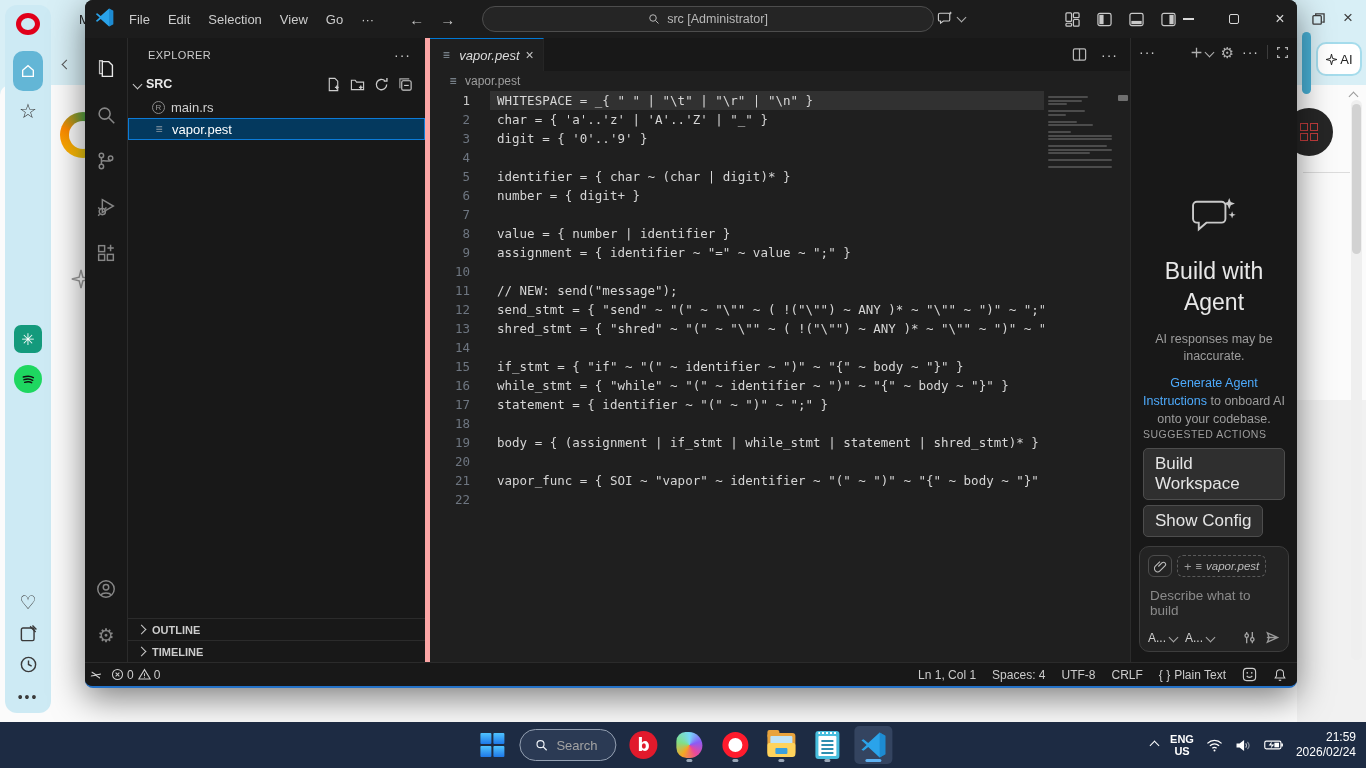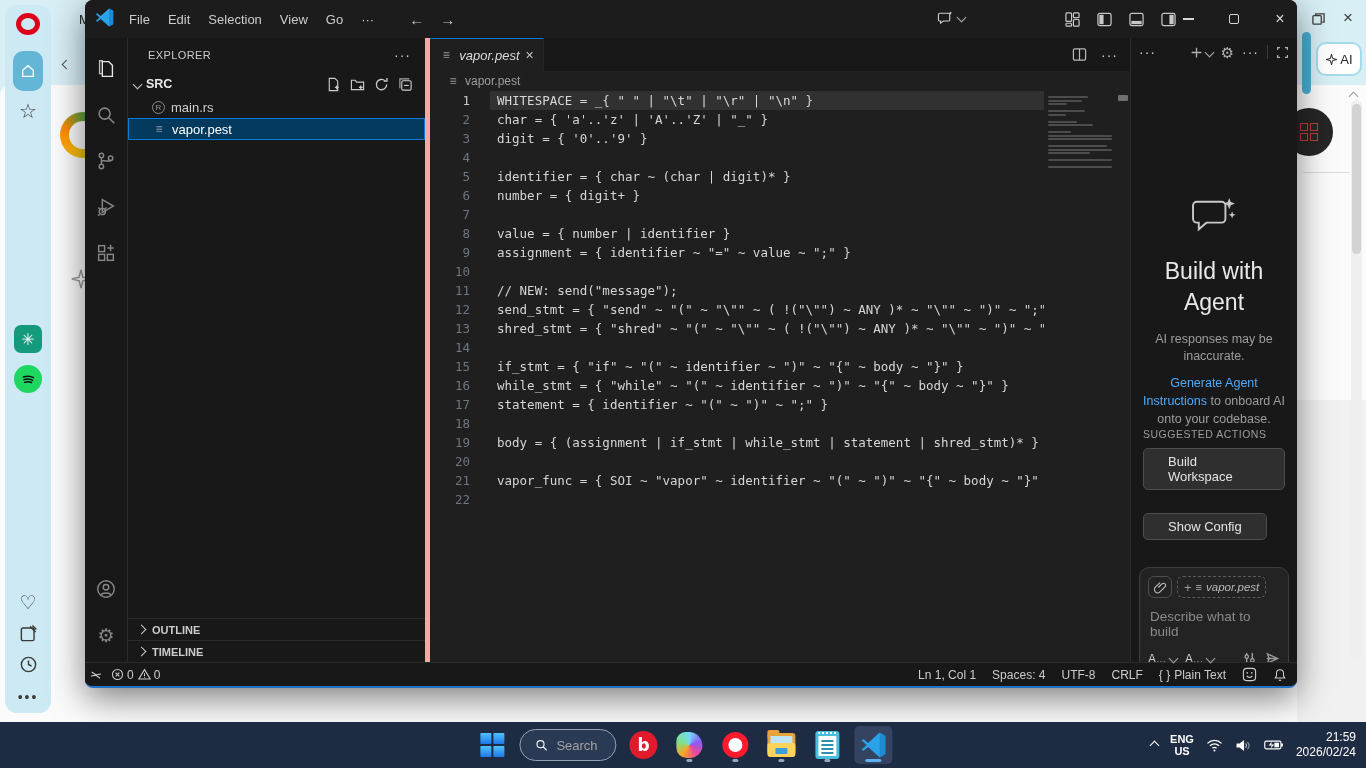--- a/index.html
+++ b/index.html
@@ -100,21 +100,21 @@
   .at-right { margin-left:auto; display:flex; align-items:center; gap:8px; }
   .at-div { width:1px; height:14px; background:#3c3c3c; }
   .agent-body { flex:1; display:flex; flex-direction:column; align-items:center; text-align:center; padding:0 8px; min-height:0; }
   .agent-hero { margin-top:130px; color:#c9c9c9; }
   .agent-title { margin-top:16px; font-size:23px; font-weight:350; color:#e8e8e8; line-height:31px; }
   .agent-disc { margin-top:13px; font-size:12.5px; color:#9d9d9d; line-height:17px; }
   .agent-link-p { margin-top:9px; font-size:12.5px; color:#9d9d9d; line-height:18px; }
   .agent-link { color:#4daafc; }
   .suggested { width:100%; text-align:left; padding:0 4px; }
   .sa-label { font-size:10.5px; letter-spacing:.5px; color:#9d9d9d; margin-bottom:8px; }
-  .sa-btn { display:inline-block; background:#2f2f2f; border:1px solid #4d4d4d; border-radius:5px; color:#e4e4e4; font-size:13px; padding:5px 24px; margin-bottom:23px; }
+  .sa-btn { display:inline-block; background:#2f2f2f; border:1px solid #4d4d4d; border-radius:5px; color:#e4e4e4; font-size:17px; padding:5px 11px; margin-bottom:5px; }
   .chatbox { width:100%; margin:4px 0 12px; background:#232323; border:1px solid #3d3d3d; border-radius:10px; padding:8px 8px 6px; text-align:left; }
   .cb-row1 { display:flex; align-items:center; gap:5px; }
   .attach-btn { width:24px; height:22px; border:1px solid #4c4c4c; border-radius:6px; display:flex; align-items:center; justify-content:center; color:#bdbdbd; }
   .ctx-chip { height:22px; border:1px dashed #5a5a5a; border-radius:6px; display:flex; align-items:center; gap:4px; padding:0 6px; color:#b9b9b9; font-size:11px; }
   .ctx-chip .fname { font-style:italic; font-size:11.5px; }
   .cb-plus { font-size:13px; color:#9a9a9a; }
   .cb-placeholder { margin:11px 0 12px 2px; font-size:13.5px; color:#8a8a8a; }
   .cb-row3 { display:flex; align-items:center; gap:8px; color:#cfcfcf; font-size:12px; }
   .cb-dd { display:flex; align-items:center; gap:4px; }
   .cb-icons { margin-left:auto; display:flex; align-items:center; gap:8px; color:#a8a8a8; }
@@ -252,20 +252,27 @@
         <span class="menu-item">File</span>
         <span class="menu-item">Edit</span>
         <span class="menu-item">Selection</span>
         <span class="menu-item">View</span>
         <span class="menu-item">Go</span>
         <span class="menu-item">···</span>
       </div>
       <div class="nav-arrows">
         <span>←</span>
         <span>→</span>
+      </div>
+      <div class="cmd-center">
+        <svg width="12" height="12" viewBox="0 0 24 24" fill="none" stroke="#b8b8b8" stroke-width="2">
+            <circle cx="10" cy="10" r="6.5"></circle>
+            <path d="M15 15 L21 21"></path>
+          </svg>
+        <span>src [Administrator]</span>
       </div>
       <div class="copilot-tb">
         <svg width="17" height="17" viewBox="0 0 24 24" fill="none" stroke="#cccccc" stroke-width="1.6">
             <path d="M4 6 h12 a2 2 0 0 1 2 2 v7 a2 2 0 0 1 -2 2 h-7 l-4 3 v-3 h-1 a2 2 0 0 1 -2 -2 v-7 a2 2 0 0 1 2 -2 Z"></path>
             <path d="M19 3 l.7 2 2 .7 -2 .7 -.7 2 -.7 -2 -2 -.7 2 -.7 Z" fill="#cccccc" stroke="none"></path>
           </svg>
         <span class="chev down" style="border-color:#b0b0b0"></span>
       </div>
       <div class="layout-icons">
         <svg width="15" height="15" viewBox="0 0 16 16" fill="none" stroke="#c8c8c8" stroke-width="1.3">

